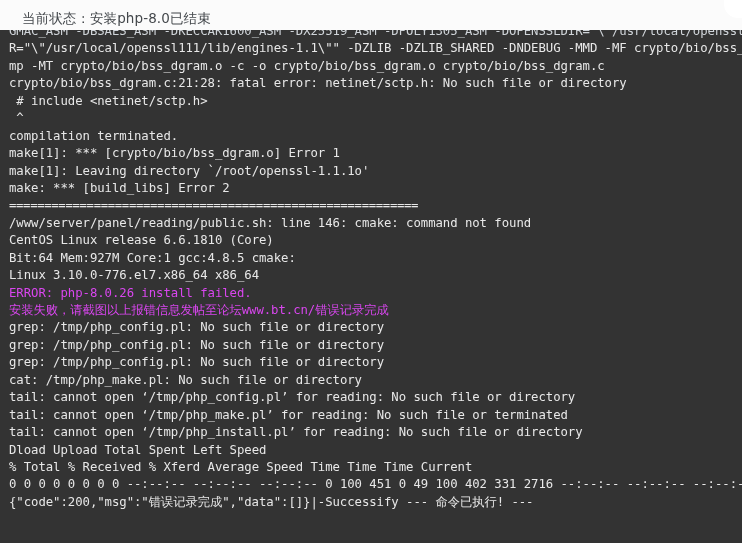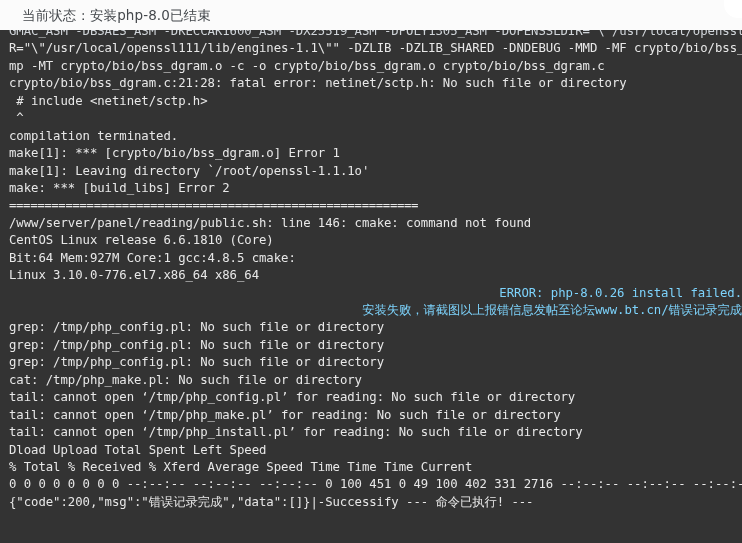--- a/index.html
+++ b/index.html
@@ -25,21 +25,21 @@
     position: absolute;
     top: 0;
     left: 0;
     width: 742px;
     height: 38px;
     background: #fbfbfb;
     box-sizing: border-box;
     display: flex;
     align-items: center;
     padding-left: 22px;
-    border-bottom: 7px solid #be185d;
+    border-bottom: 1px solid #be185d;
   }
   .status-header-text {
     font-family: "DejaVu Sans", "Liberation Sans", sans-serif;
     font-size: 13.5px;
     color: #44484c;
     letter-spacing: 0.1px;
     white-space: nowrap;
   }
   .corner-curve {
     position: absolute;
@@ -77,22 +77,21 @@
   }
   .line.clipped {
     color: #d8dde2;
     opacity: 0.95;
   }
   .line.sep {
     color: #e8e8e8;
     letter-spacing: -0.35px;
   }
   .line.err-pink {
-    color: #7dd3fc;
-    text-align: right;
+    color: #d946ef;
   }
 </style>
 </head>
 <body>
 
 <div class="app-window">
 
   <div class="status-header">
     <span class="status-header-text">当前状态：安装php-8.0已结束</span>
   </div>
@@ -116,21 +115,21 @@
         <div class="line">CentOS Linux release 6.6.1810 (Core)</div>
         <div class="line">Bit:64 Mem:927M Core:1 gcc:4.8.5 cmake:</div>
         <div class="line">Linux 3.10.0-776.el7.x86_64 x86_64</div>
         <div class="line err-pink">ERROR: php-8.0.26 install failed.</div>
         <div class="line err-pink">安装失败，请截图以上报错信息发帖至论坛www.bt.cn/错误记录完成</div>
         <div class="line">grep: /tmp/php_config.pl: No such file or directory</div>
         <div class="line">grep: /tmp/php_config.pl: No such file or directory</div>
         <div class="line">grep: /tmp/php_config.pl: No such file or directory</div>
         <div class="line">cat: /tmp/php_make.pl: No such file or directory</div>
         <div class="line">tail: cannot open ‘/tmp/php_config.pl’ for reading: No such file or directory</div>
-        <div class="line">tail: cannot open ‘/tmp/php_make.pl’ for reading: No such file or directory</div>
+        <div class="line">tail: cannot open ‘/tmp/php_make.pl’ for reading: No such file or terminated</div>
         <div class="line">tail: cannot open ‘/tmp/php_install.pl’ for reading: No such file or directory</div>
         <div class="line">Dload Upload Total Spent Left Speed</div>
         <div class="line">% Total % Received % Xferd Average Speed Time Time Time Current</div>
         <div class="line">0 0 0 0 0 0 0 0 --:--:-- --:--:-- --:--:-- 0 100 451 0 49 100 402 331 2716 --:--:-- --:--:-- --:--:-- 3047</div>
         <div class="line">{"code":200,"msg":"错误记录完成","data":[]}|-Successify --- 命令已执行! ---</div>
       </div>
   </div>
 
 </div>
 

